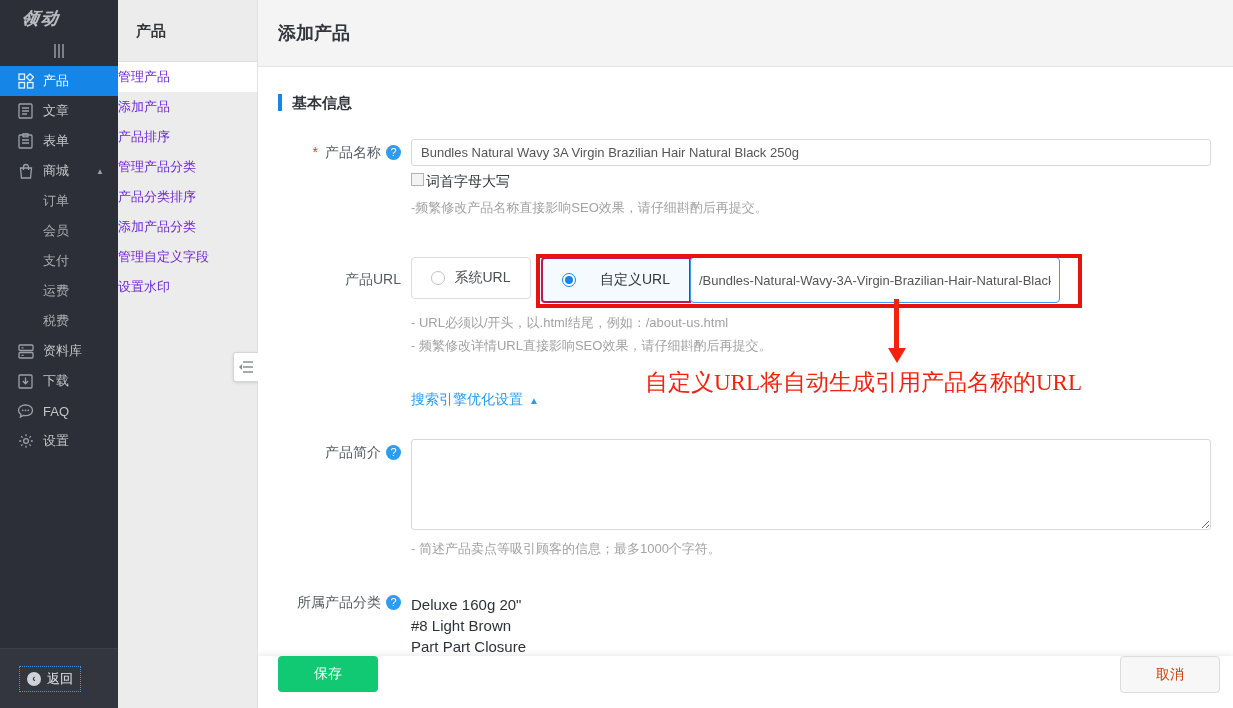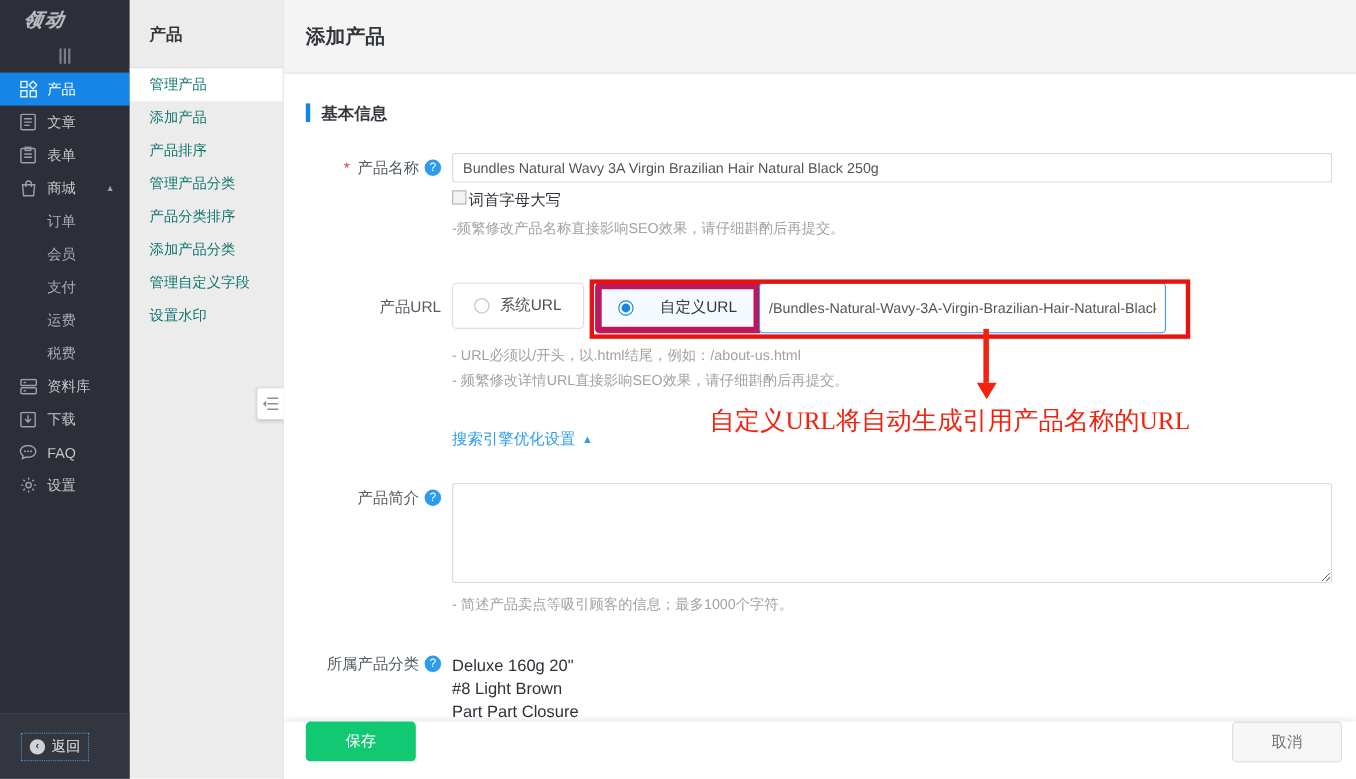--- a/index.html
+++ b/index.html
@@ -30,21 +30,21 @@
     outline:1px dotted #4a90d9; padding:3px 7px; cursor:pointer; background:transparent; border:none;
     font-family:inherit; }
   .back-btn .circ { width:14px; height:14px; border-radius:50%; background:#cfd2d8; color:#33363f;
     font-size:10px; line-height:13px; text-align:center; font-weight:bold; }
 
   
   .submenu { position:relative; width:140px; height:708px; background:#edecec; flex:0 0 140px;
     border-right:1px solid #e2e1e1; }
   .submenu-title { padding:22px 0 20px 18px; font-size:15px; font-weight:bold; color:#33373d; }
   .submenu-list { list-style:none; border-top:1px solid #e0dfdf; }
-  .submenu-item { height:30px; line-height:30px; padding-left:18px; font-size:13px; color:#0f766e; cursor:pointer; }
+  .submenu-item { height:30px; line-height:30px; font-size:13px; color:#6d28d9; cursor:pointer; }
   .submenu-item.active { background:#fff; }
   .collapse-btn { position:absolute; top:352px; right:-1px; width:25px; height:30px; background:#fff;
     border:1px solid #d7d6d6; border-right:none; border-radius:3px 0 0 3px;
     box-shadow:0 1px 3px rgba(0,0,0,.12); display:flex; align-items:center; justify-content:center;
     cursor:pointer; color:#8a8f98; }
 
   
   .main { position:relative; flex:1; height:708px; background:#fff; overflow:hidden; }
   .page-header { height:67px; background:#f4f4f4; border-bottom:1px solid #e4e4e4;
     display:flex; align-items:center; padding-left:20px; }
@@ -68,21 +68,21 @@
   .chk { width:13px; height:13px; border:1px solid #b3b3b3; background:#f3f3f3; margin-right:2px; cursor:pointer; }
   .hint { font-size:13px; color:#a2a2a2; margin-top:8px; }
 
   .url-row { margin-top:40px; }
   .url-controls { position:relative; display:flex; height:47px; }
   .radio-box { display:flex; align-items:center; justify-content:center; gap:9px; width:120px; height:42px;
     border:1px solid #dcdcdc; border-radius:4px; background:#fff; font-size:14px; color:#4a5057; cursor:pointer; }
   .radio { width:14px; height:14px; border-radius:50%; border:1px solid #c2c2c2; background:#fff; }
   .custom-group { display:flex; align-items:stretch; margin-left:10px; height:46px; }
   .custom-label { display:flex; align-items:center; justify-content:center; gap:24px; width:150px;
-    border:6px solid #be185d; border-radius:4px 0 0 4px; background:#f5faff; font-size:14px; color:#33373d; cursor:pointer; }
+    border:2px solid #be185d; border-radius:4px 0 0 4px; background:#f5faff; font-size:14px; color:#33373d; cursor:pointer; }
   .radio.on { border:1px solid #1585e8; position:relative; background:#fff; }
   .radio.on::after { content:""; position:absolute; left:2px; top:2px; width:8px; height:8px;
     border-radius:50%; background:#1585e8; }
   .custom-input { width:370px; height:46px; border:1px solid #3b9af0; border-radius:4px; margin-left:-1px;
     padding:0 8px; font-size:13px; color:#555; font-family:inherit; background:#fff; }
   .red-annotation-box { position:absolute; left:125px; top:-3px; width:546px; height:54px;
     border:4px solid #e8120e; pointer-events:none; }
   .seo-link { display:inline-flex; align-items:center; gap:6px; margin-top:36px; color:#2b9cf2;
     font-size:14px; cursor:pointer; }
   .seo-link .tri { font-size:10px; }
@@ -100,21 +100,21 @@
     font-family:inherit; font-size:13px; color:#555; padding:6px 9px; }
   .cat-row { margin-top:36px; }
   .cat-list { list-style:none; font-size:15px; color:#2e3238; }
   .cat-list li { line-height:21px; }
 
   .bottom-bar { position:absolute; left:0; right:0; bottom:0; height:52px; background:#fff;
     box-shadow:0 -2px 6px rgba(0,0,0,.08); display:flex; align-items:flex-start; z-index:5; }
   .save-btn { margin-left:20px; width:100px; height:36px; background:#12c973; color:#fff; border:none;
     border-radius:4px; font-size:14px; cursor:pointer; font-family:inherit; }
   .cancel-btn { margin-left:auto; margin-right:13px; width:100px; height:37px; background:#f7f7f7;
-    color:#737373; border:1px solid #dcdcdc; border-radius:4px; font-size:14px; cursor:pointer; font-family:inherit; }
+    color:#c2410c; border:1px solid #dcdcdc; border-radius:4px; font-size:14px; cursor:pointer; font-family:inherit; }
 
   svg { display:block; }
 </style>
 </head>
 <body>
 
 <div class="app">
 
   <aside class="sidebar">
     <div class="logo">

